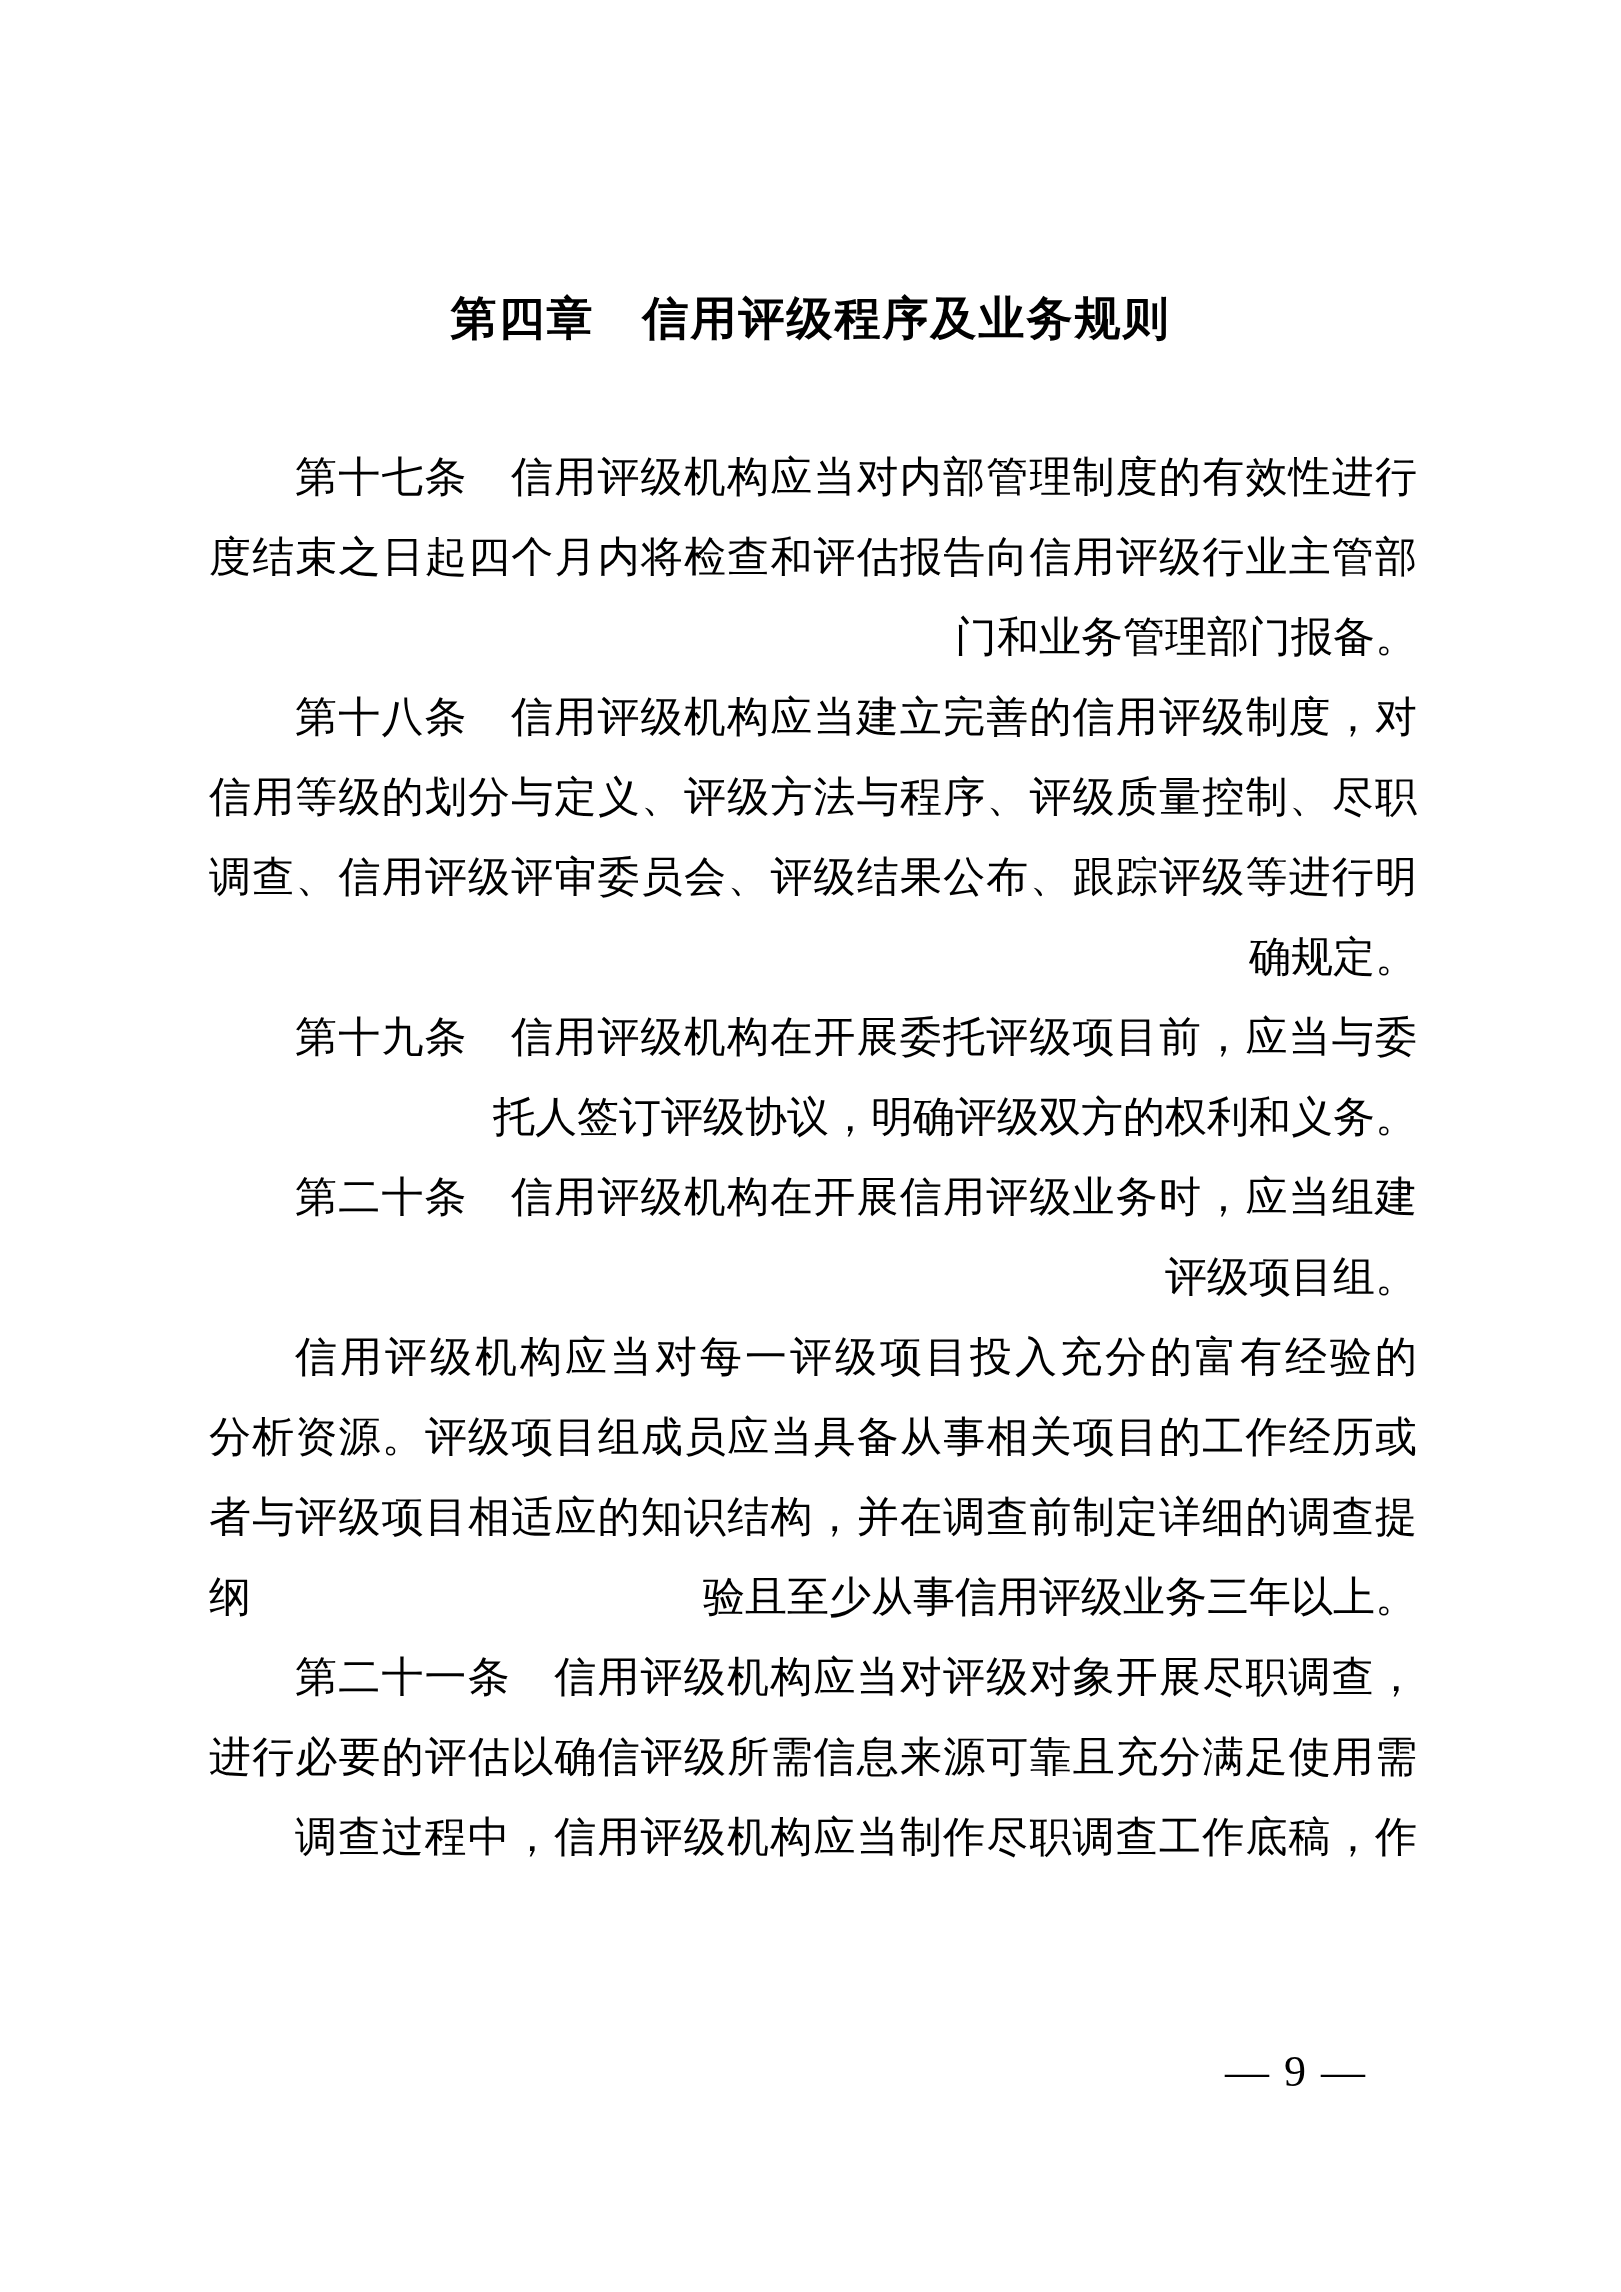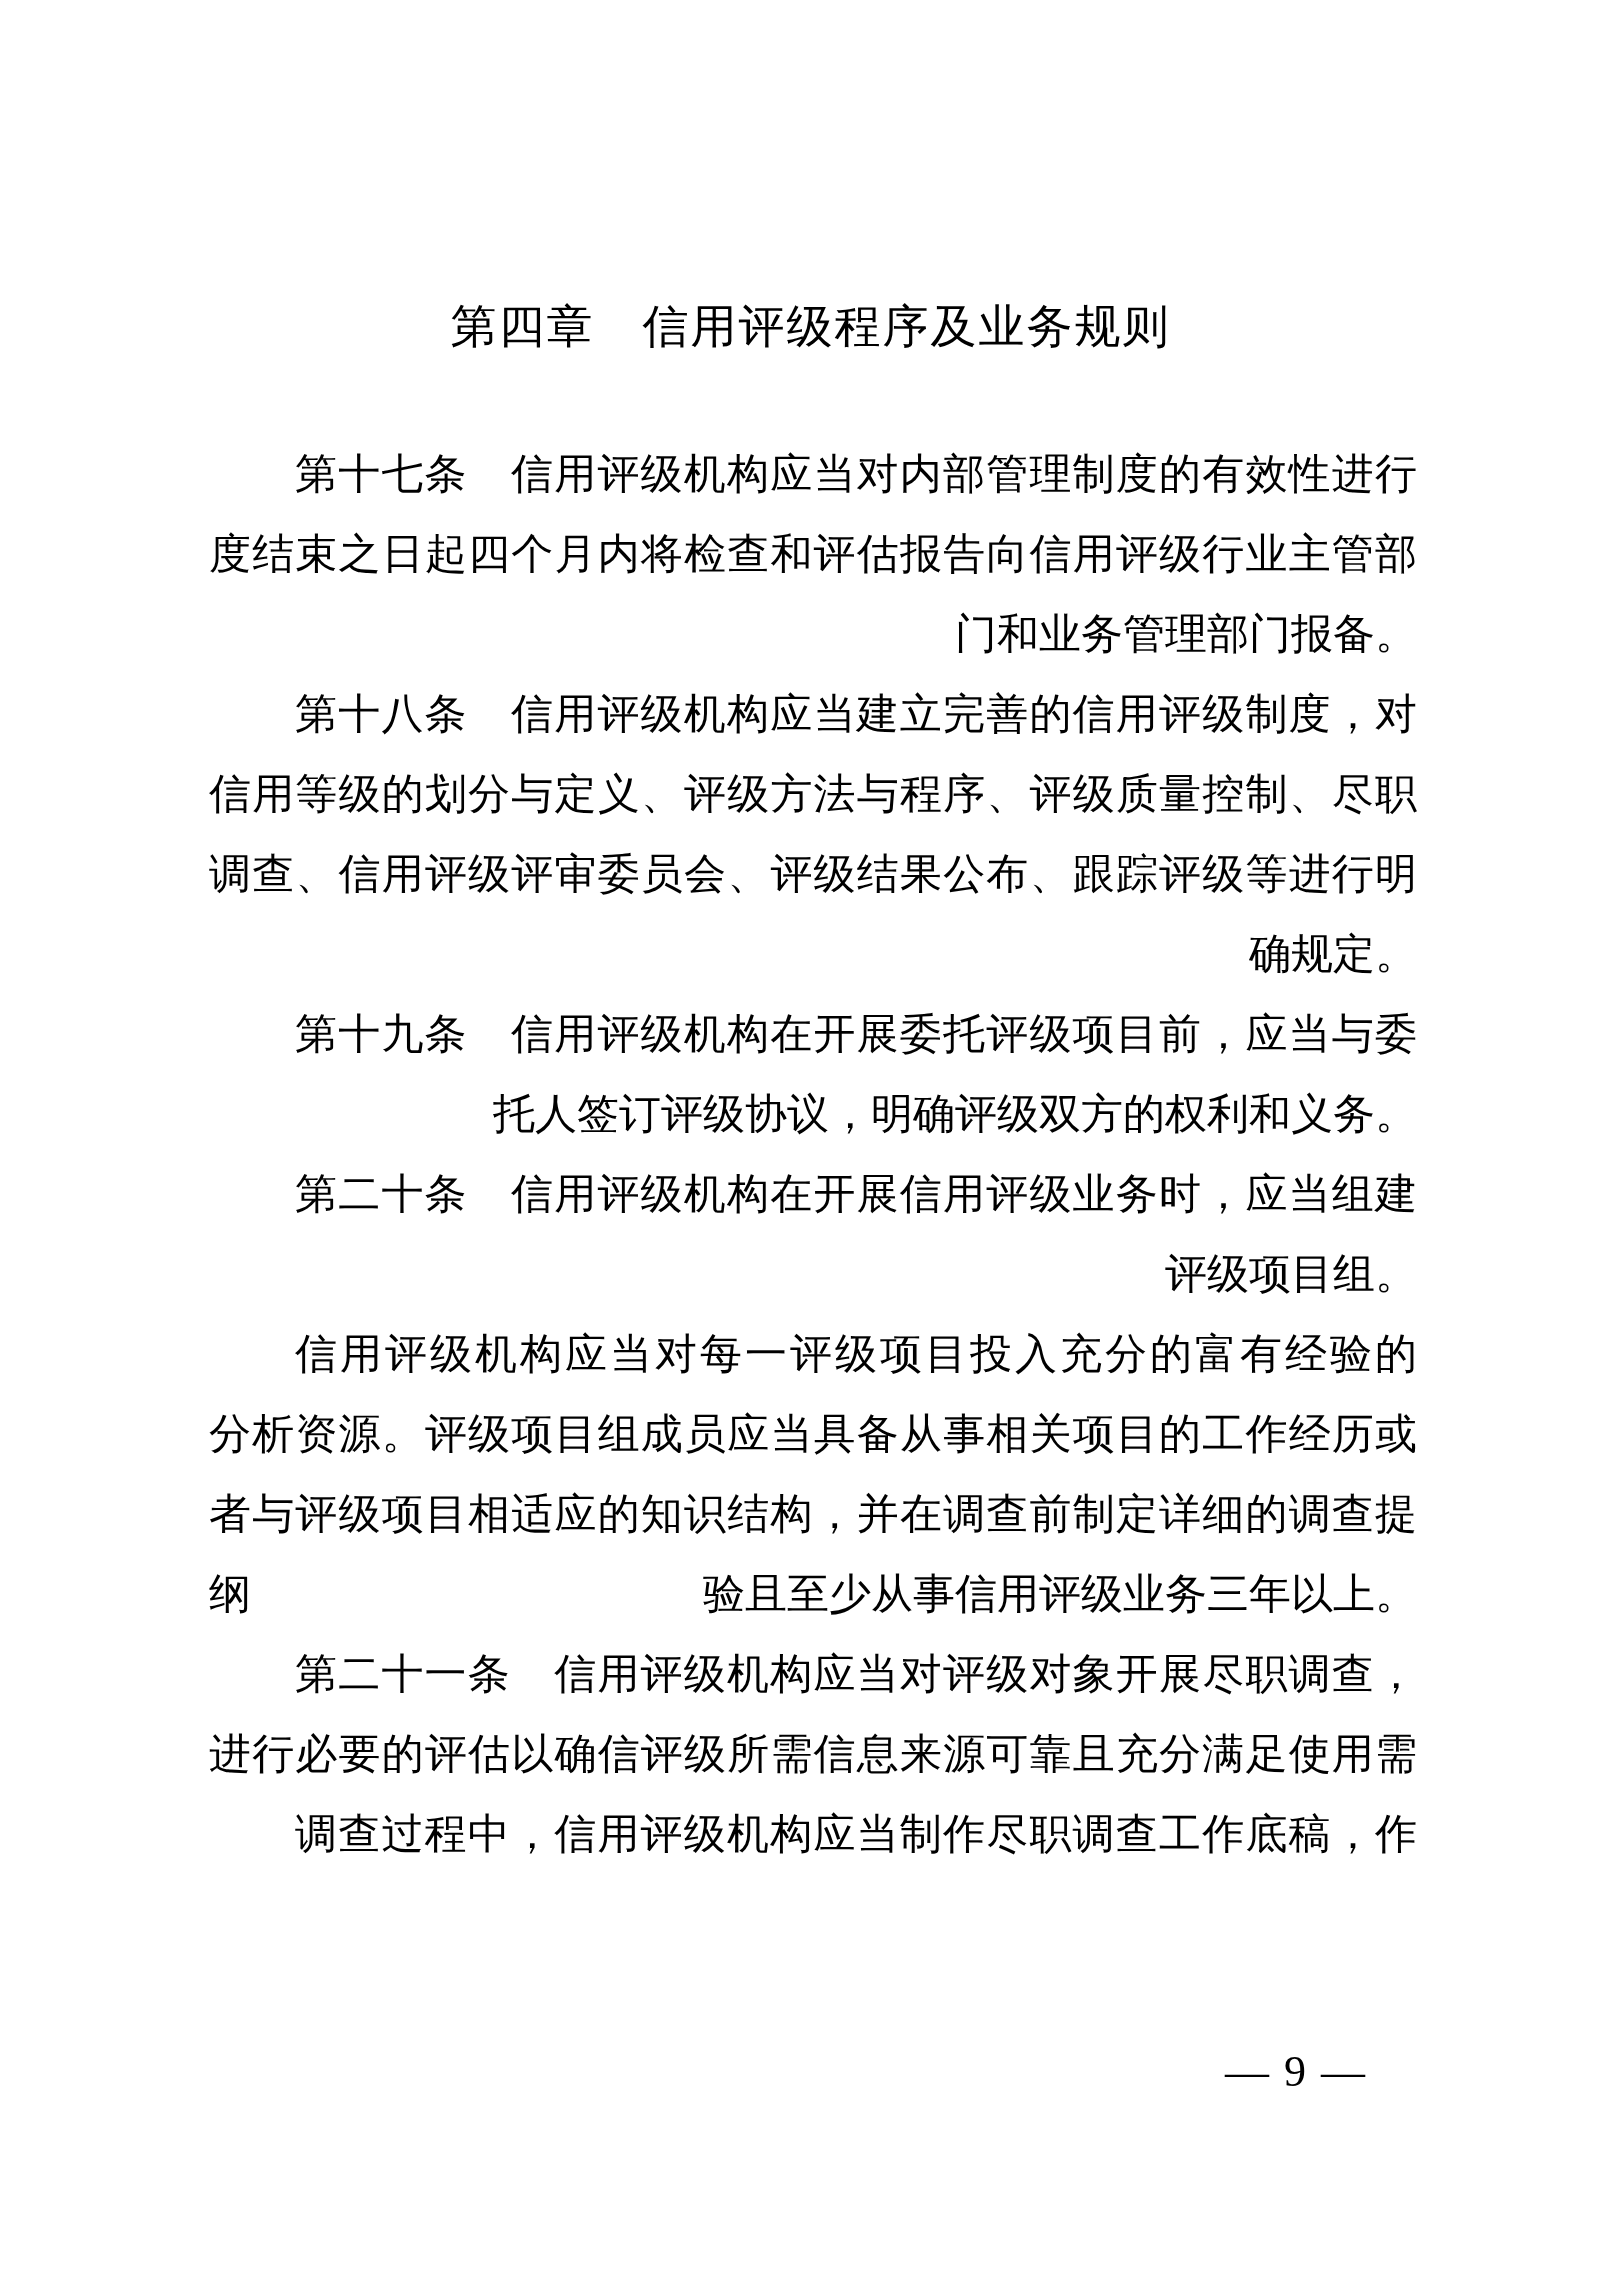--- a/index.html
+++ b/index.html
@@ -14,34 +14,34 @@
     margin: 0 auto;
     background: #ffffff;
     color: #000000;
     overflow: hidden;
   }
   .title {
     position: absolute;
     top: 293px;
     left: 0;
     right: 0;
-    margin: 8px;
+    margin: 0;
     text-align: center;
     font-family: "Liberation Sans", "DejaVu Sans", sans-serif;
-    font-weight: normal;
+    font-weight: bold;
     font-size: 46px;
     line-height: 1.1;
     letter-spacing: 2px;
   }
   .body {
     position: absolute;
     top: 437px;
     left: 209px;
     width: 1208px;
-    font-family: Liberation Mono, monospace;
+    font-family: Liberation Serif, serif;
     font-size: 42px;
   }
   .line {
     height: 80px;
     line-height: 80px;
     white-space: nowrap;
     text-align: right;
   }
   .line.fill {
     white-space: normal;

